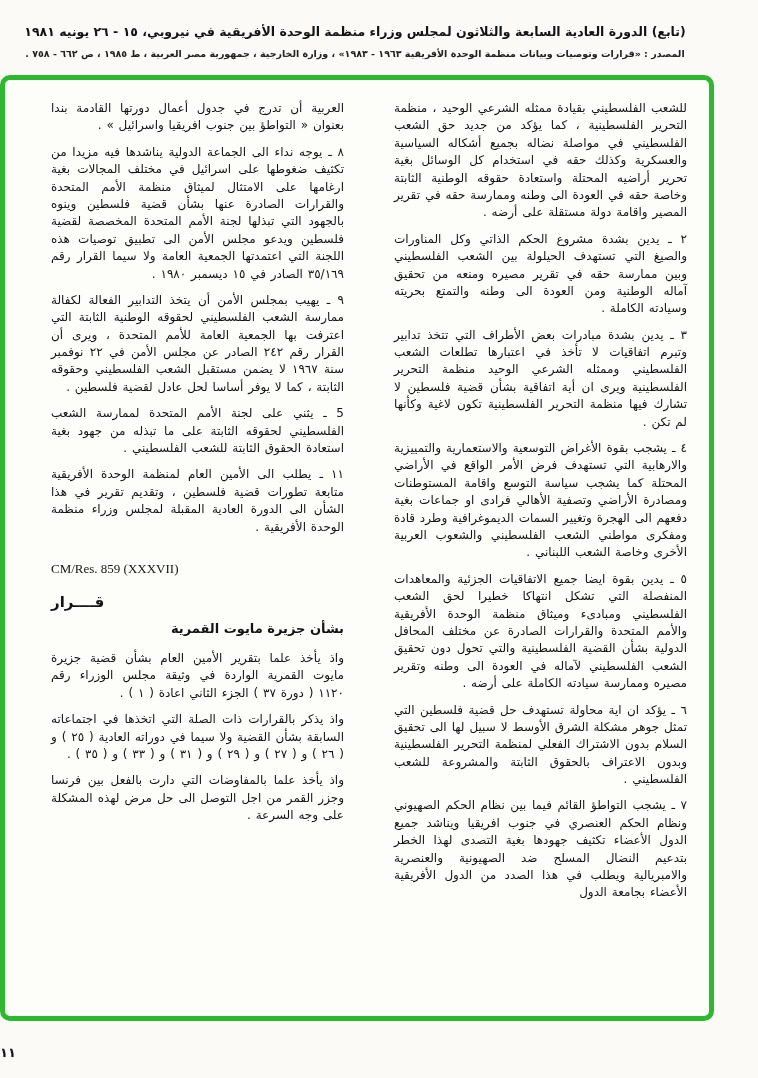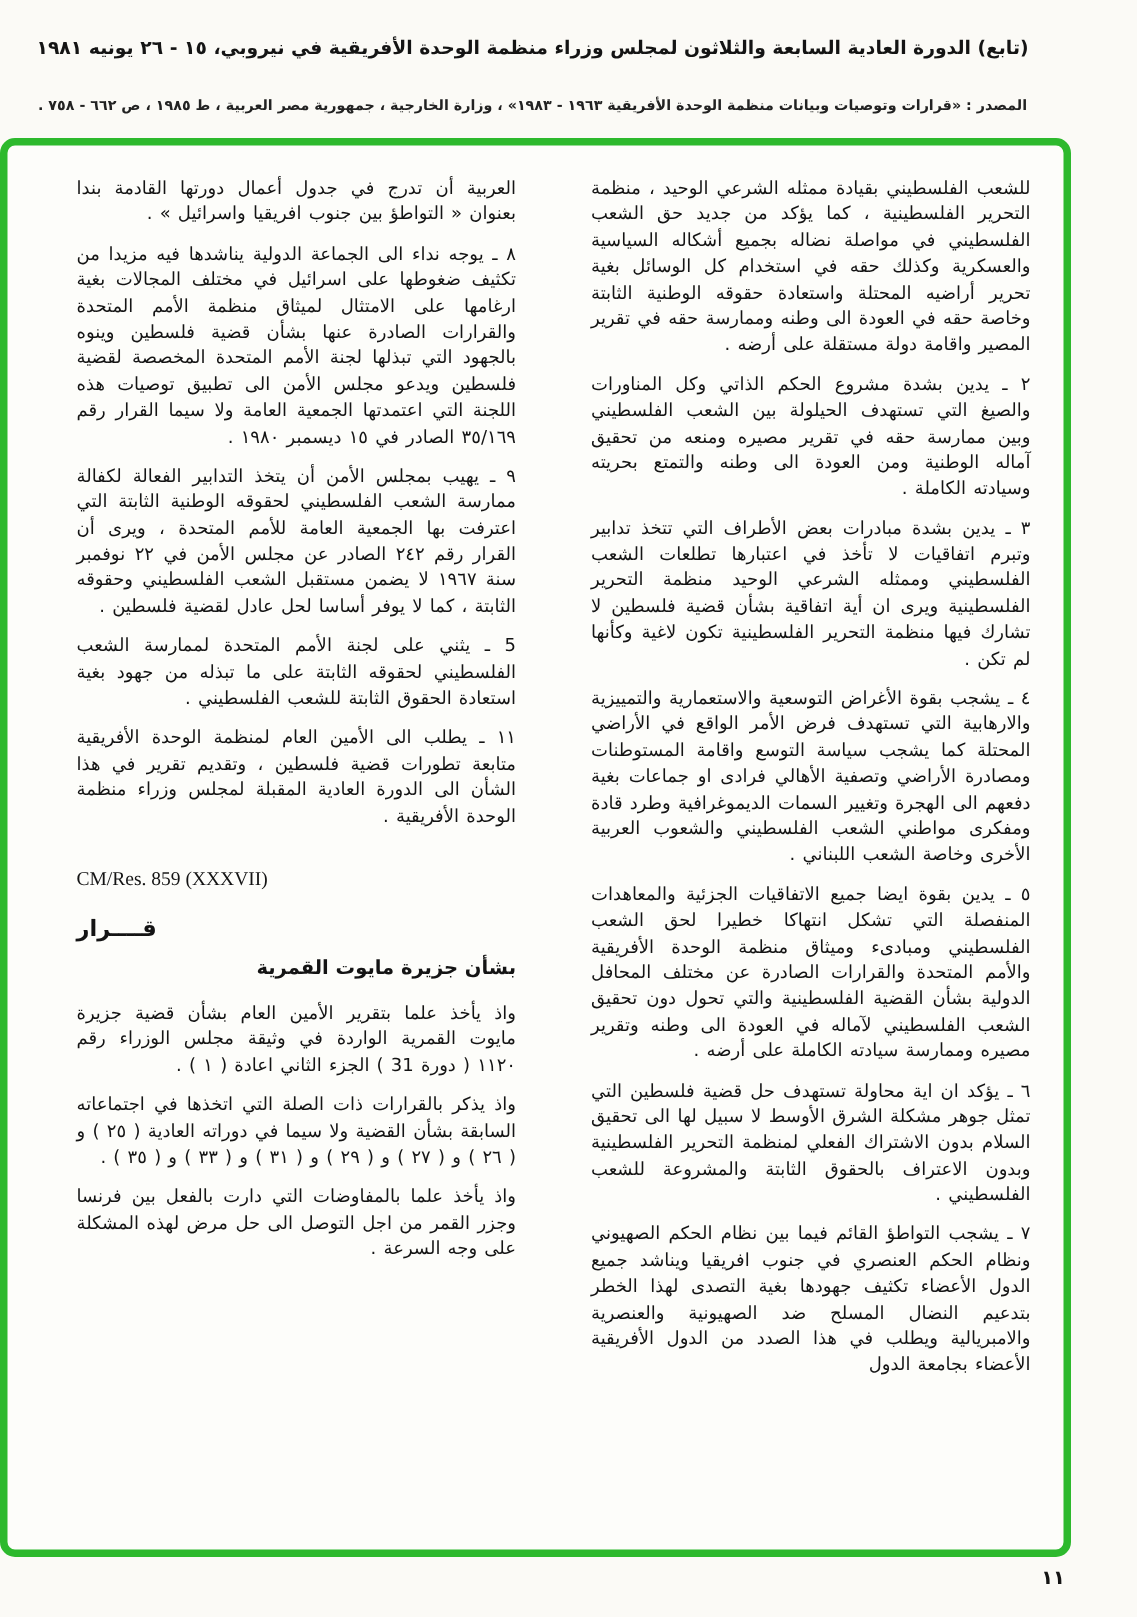--- a/index.html
+++ b/index.html
@@ -8,21 +8,21 @@
     width: 758px; height: 1078px;
     background: #fbfaf6;
     font-family: "DejaVu Sans", sans-serif;
     color: #141414;
     overflow: hidden;
   }
   .page { width: 710px; height: 1078px; position: relative; }
 
   .header { padding-top: 24px; text-align: center; direction: rtl; }
   .header-line1 { font-size: 12.5px; font-weight: bold; letter-spacing: 0; }
-  .header-line2 { font-size: 9.5px; font-weight: bold; margin-top: 26px; color: #222; }
+  .header-line2 { font-size: 9.5px; font-weight: bold; margin-top: 9px; color: #222; }
 
   .content-border {
     margin: 16px auto 0 auto;
     width: 714px; height: 946px;
     border: 5px solid #2db92d;
     border-radius: 10px;
     padding: 20px 22px 14px 22px;
     display: flex;
     flex-direction: row;
     gap: 26px;
@@ -56,21 +56,21 @@
   .item.h-sub {
     text-align: right;
     font-weight: bold;
     font-size: 13px;
     margin: 0 0 14px 0;
   }
 
   .page-number {
     position: absolute;
     bottom: 18px; left: 0; right: 0;
-    text-align: right;
+    text-align: left;
     font-size: 13px;
     font-weight: bold;
     direction: rtl;
   }
 </style>
 </head>
 <body>
 
 <div class="page">
 
@@ -91,21 +91,21 @@
       </div>
     <div class="column">
         <div class="item p">العربية أن تدرج في جدول أعمال دورتها القادمة بندا بعنوان « التواطؤ بين جنوب افريقيا واسرائيل » .</div>
         <div class="item p">٨ ـ يوجه نداء الى الجماعة الدولية يناشدها فيه مزيدا من تكثيف ضغوطها على اسرائيل في مختلف المجالات بغية ارغامها على الامتثال لميثاق منظمة الأمم المتحدة والقرارات الصادرة عنها بشأن قضية فلسطين وينوه بالجهود التي تبذلها لجنة الأمم المتحدة المخصصة لقضية فلسطين ويدعو مجلس الأمن الى تطبيق توصيات هذه اللجنة التي اعتمدتها الجمعية العامة ولا سيما القرار رقم ٣٥/١٦٩ الصادر في ١٥ ديسمبر ١٩٨٠ .</div>
         <div class="item p">٩ ـ يهيب بمجلس الأمن أن يتخذ التدابير الفعالة لكفالة ممارسة الشعب الفلسطيني لحقوقه الوطنية الثابتة التي اعترفت بها الجمعية العامة للأمم المتحدة ، ويرى أن القرار رقم ٢٤٢ الصادر عن مجلس الأمن في ٢٢ نوفمبر سنة ١٩٦٧ لا يضمن مستقبل الشعب الفلسطيني وحقوقه الثابتة ، كما لا يوفر أساسا لحل عادل لقضية فلسطين .</div>
         <div class="item p">5 ـ يثني على لجنة الأمم المتحدة لممارسة الشعب الفلسطيني لحقوقه الثابتة على ما تبذله من جهود بغية استعادة الحقوق الثابتة للشعب الفلسطيني .</div>
         <div class="item p">١١ ـ يطلب الى الأمين العام لمنظمة الوحدة الأفريقية متابعة تطورات قضية فلسطين ، وتقديم تقرير في هذا الشأن الى الدورة العادية المقبلة لمجلس وزراء منظمة الوحدة الأفريقية .</div>
         <div class="item res-code" dir="ltr">CM/Res. 859 (XXXVII)</div>
         <div class="item h-title">قــــرار</div>
         <div class="item h-sub">بشأن جزيرة مايوت القمرية</div>
-        <div class="item p">واذ يأخذ علما بتقرير الأمين العام بشأن قضية جزيرة مايوت القمرية الواردة في وثيقة مجلس الوزراء رقم ١١٢٠ ( دورة 31 ) الجزء الثاني اعادة ( ١ ) .</div>
+        <div class="item p">واذ يأخذ علما بتقرير الأمين العام بشأن قضية جزيرة مايوت القمرية الواردة في وثيقة مجلس الوزراء رقم ١١٢٠ ( دورة ٣٧ ) الجزء الثاني اعادة ( ١ ) .</div>
         <div class="item p">واذ يذكر بالقرارات ذات الصلة التي اتخذها في اجتماعاته السابقة بشأن القضية ولا سيما في دوراته العادية ( ٢٥ ) و ( ٢٦ ) و ( ٢٧ ) و ( ٢٩ ) و ( ٣١ ) و ( ٣٣ ) و ( ٣٥ ) .</div>
         <div class="item p">واذ يأخذ علما بالمفاوضات التي دارت بالفعل بين فرنسا وجزر القمر من اجل التوصل الى حل مرض لهذه المشكلة على وجه السرعة .</div>
       </div>
   </div>
 
   <div class="page-number">١١</div>
 
 </div>
 
 </body></html>

